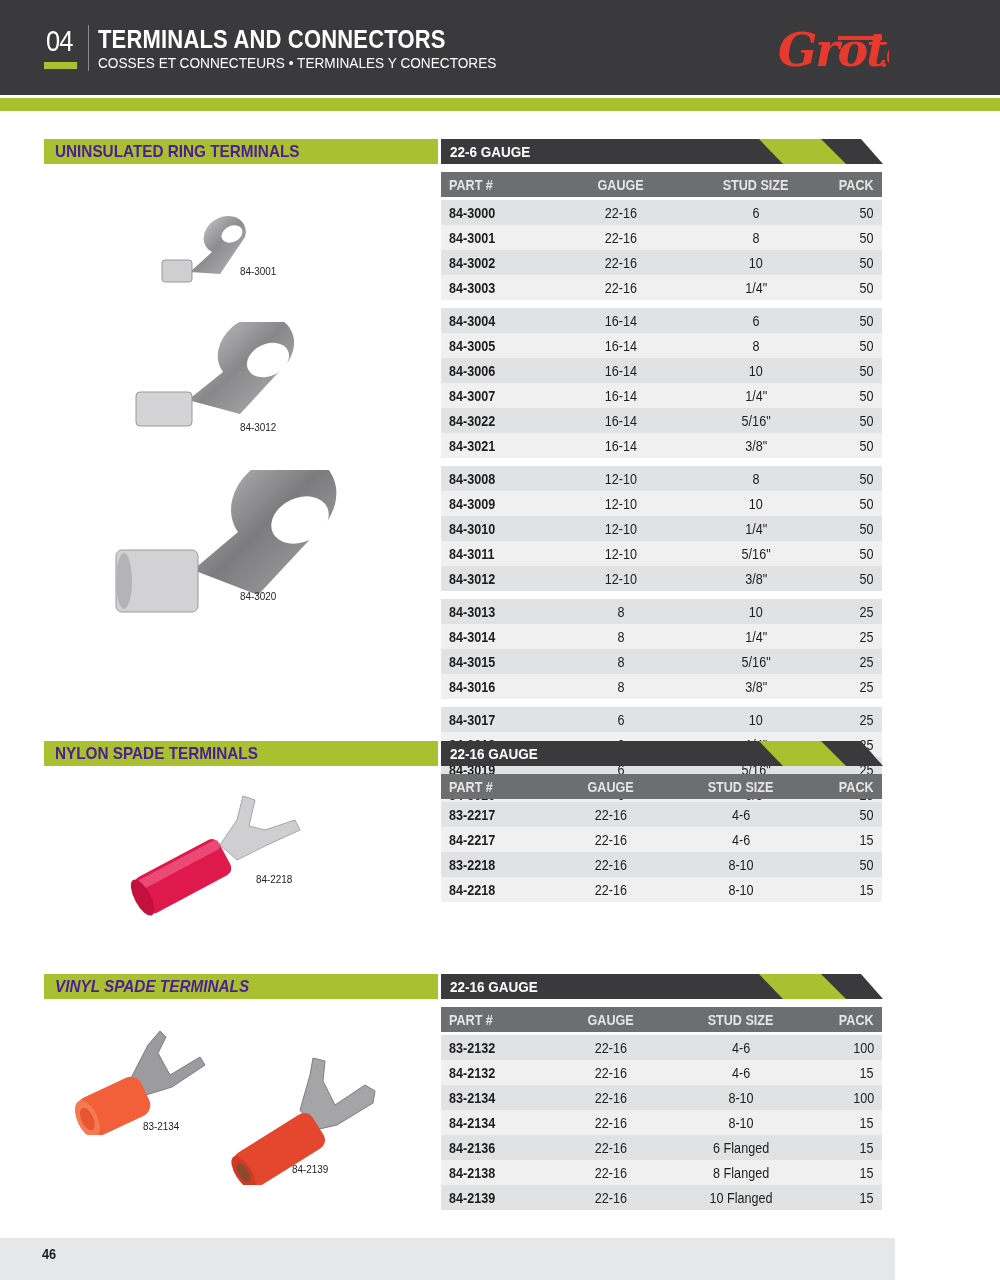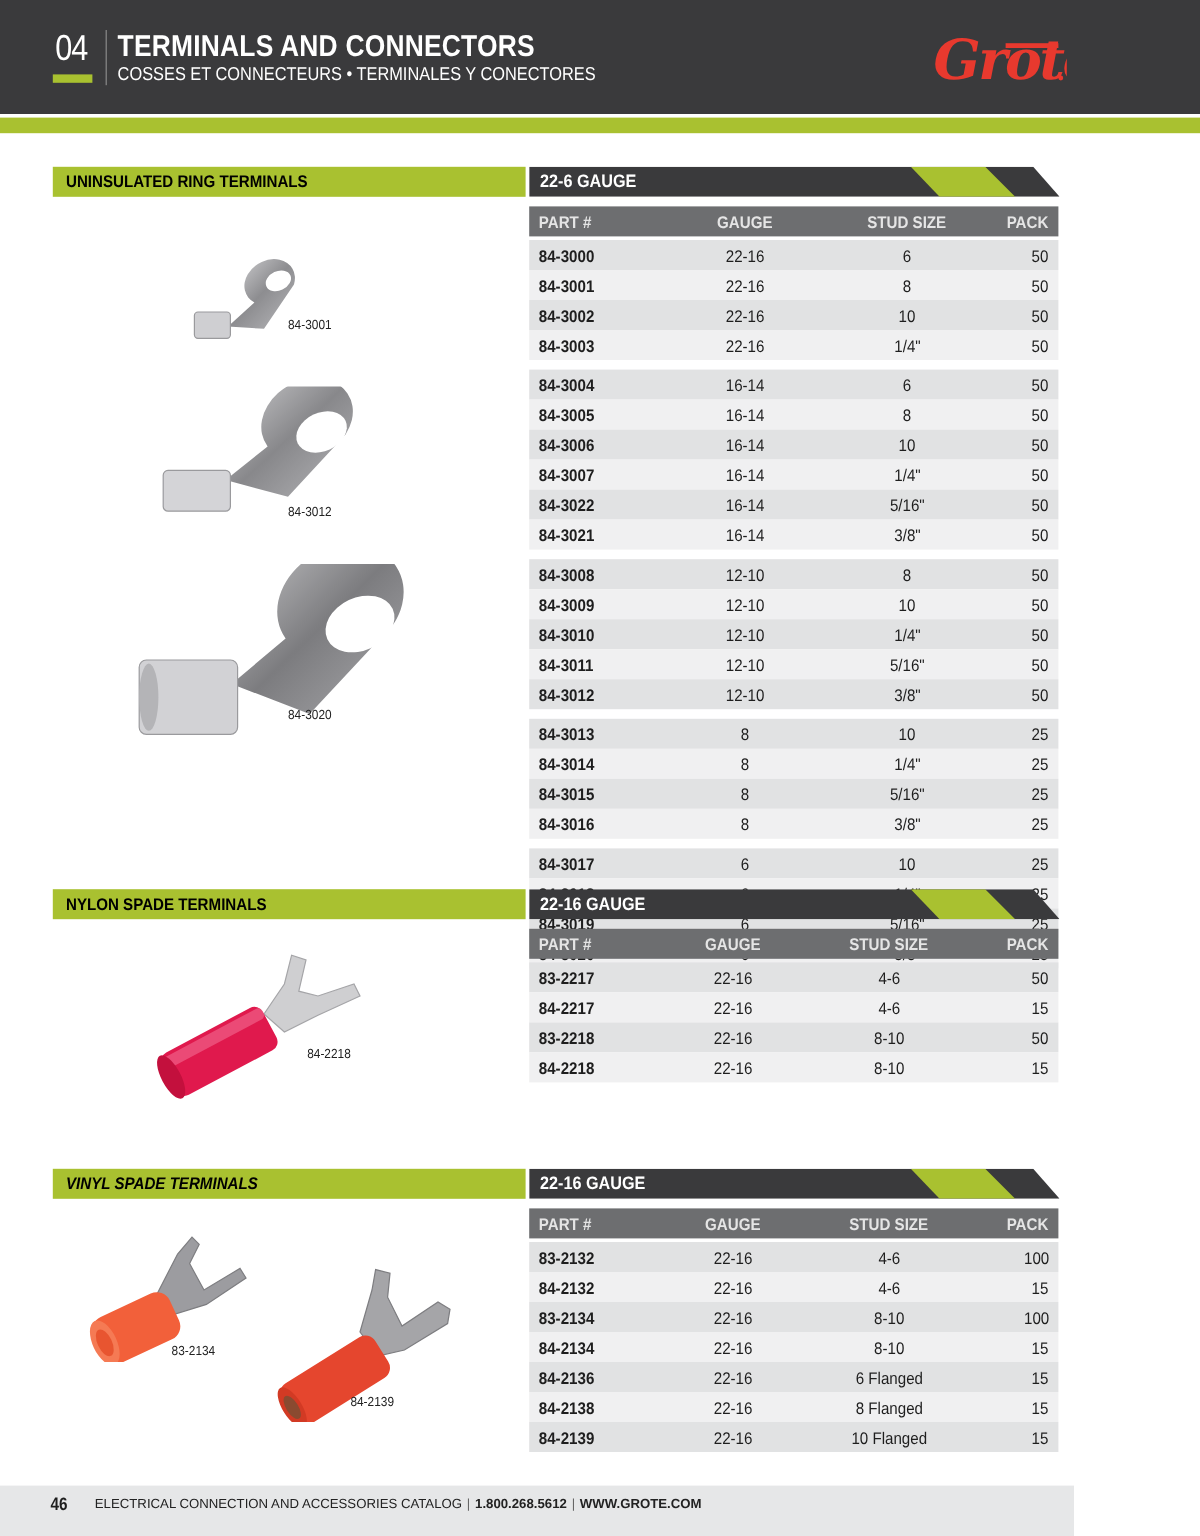--- a/index.html
+++ b/index.html
@@ -10,21 +10,21 @@
   .top-header { position: absolute; left: 0; top: 0; width: 1000px; height: 95px; background: #3a3a3c; }
   .chapter-num { position: absolute; left: 46px; top: 24px; font-size: 30px; color: #ffffff; font-weight: normal; letter-spacing: -1px; transform: scaleX(0.85); transform-origin: left; }
   .chapter-underline { position: absolute; left: 44px; top: 62px; width: 33px; height: 7px; background: #a9c130; }
   .header-divider { position: absolute; left: 88px; top: 25px; width: 1px; height: 46px; background: #8a8a8a; }
   .header-title { position: absolute; left: 98px; top: 25px; font-size: 25px; font-weight: bold; color: #ffffff; transform: scaleX(0.88); transform-origin: left; white-space: nowrap; letter-spacing: 0.2px; }
   .header-subtitle { position: absolute; left: 98px; top: 54px; font-size: 15.5px; color: #ffffff; transform: scaleX(0.88); transform-origin: left; white-space: nowrap; }
   .brand-logo { position: absolute; left: 774px; top: 14px; width: 115px; height: 70px; }
   .green-band { position: absolute; left: 0; top: 98px; width: 1000px; height: 13px; background: #a9c130; }
 
   
-  .section-label { position: absolute; left: 44px; width: 394px; height: 25px; background: #a9c130; color: #000000; font-weight: bold; font-size: 14px; padding-left: 11px; line-height: 25px; white-space: nowrap; }
+  .section-label { position: absolute; left: 44px; width: 394px; height: 25px; background: #a9c130; color: #4c1d95; font-weight: bold; font-size: 17px; padding-left: 11px; line-height: 25px; white-space: nowrap; }
   .section-label span { display: inline-block; transform: scaleX(0.9); transform-origin: left; }
 
   
   .gauge-banner { position: absolute; left: 441px; width: 442px; height: 25px; }
   .gauge-banner svg { position: absolute; left: 0; top: 0; }
   .gauge-banner .gauge-text { position: absolute; left: 9px; top: 0; line-height: 25px; color: #ffffff; font-weight: bold; font-size: 15px; white-space: nowrap; transform: scaleX(0.9); transform-origin: left; }
 
   
   .spec-table { position: absolute; left: 441px; width: 441px; }
   .th-row { height: 25px; background: #6d6e70; display: flex; align-items: center; color: #e5e5e5; font-weight: bold; font-size: 14px; margin-bottom: 3px; }
@@ -420,16 +420,13 @@
   <g transform="rotate(-32 55 95)">
     <rect x="8" y="75" width="92" height="40" rx="10" fill="#e5462e"></rect>
     <ellipse cx="12" cy="95" rx="8" ry="19" fill="#d23a24"></ellipse>
     <ellipse cx="12" cy="95" rx="5" ry="11" fill="#8a4a30"></ellipse>
   </g>
 </svg>
 <div class="product-caption" style="left:292px; top:1163px;">84-2139</div>
 
 <div class="footer">
   <div class="footer-page">46</div>
-  <div class="footer-text">
-    <span>ELECTRICAL CONNECTION AND ACCESSORIES CATALOG</span><span class="footer-sep">|</span><b>1.800.268.5612</b><span class="footer-sep">|</span><b>WWW.GROTE.COM</b>
-  </div>
 </div>
 
 </body></html>

